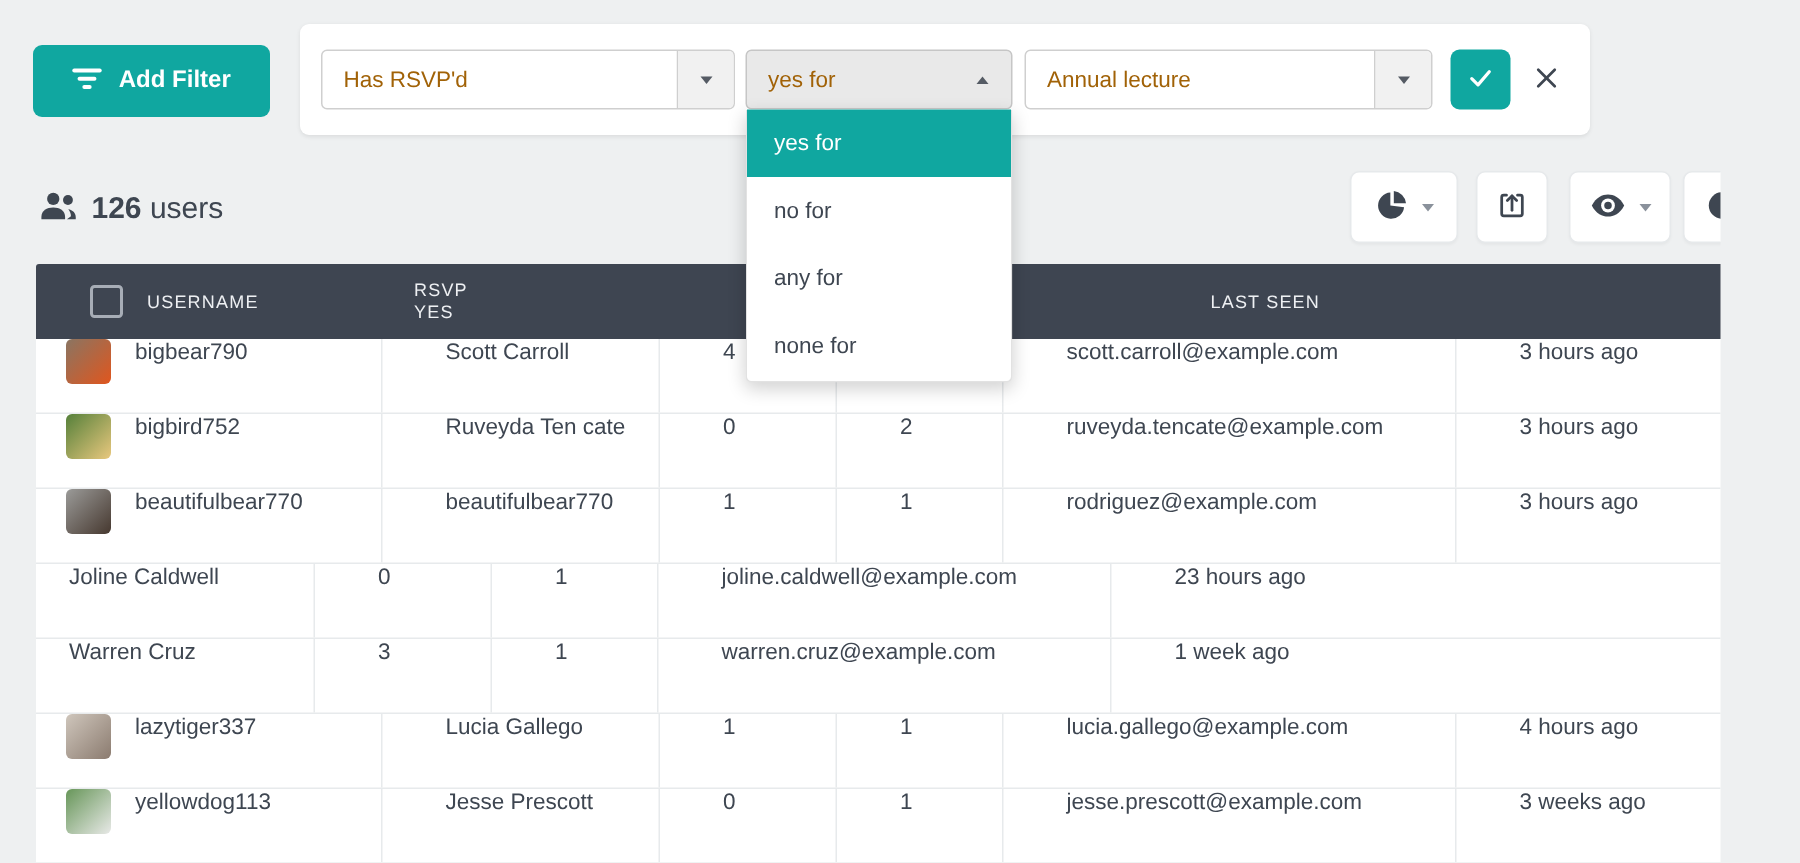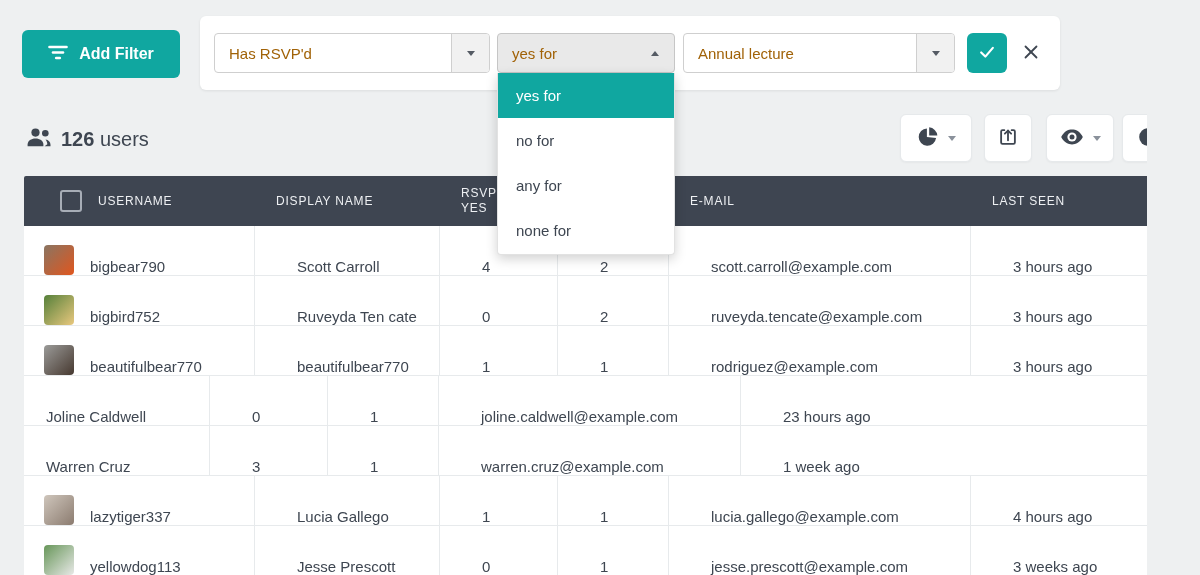--- a/index.html
+++ b/index.html
@@ -62,21 +62,21 @@
   
   .table{position:absolute;left:24px;top:176px;width:1150px;}
   .thead{display:flex;height:50px;background:var(--header-bg);border-radius:2px 2px 0 0;
     color:#eef0f3;font-size:12px;letter-spacing:.8px;}
   .th{display:flex;align-items:center;padding-left:22px;line-height:1.25;}
   .th.first{padding-left:36px;gap:16px;}
   .th.wrap{padding-right:48px;}
   .checkbox{width:22px;height:22px;border:2px solid #a7adb6;border-radius:3px;flex:none;cursor:pointer;}
   .trow{display:flex;height:50px;background:#fff;border-bottom:1px solid var(--border);
     font-size:15px;color:var(--text);cursor:pointer;}
-  .td{display:flex;align-items:flex-end;padding-left:22px;white-space:nowrap;overflow:hidden;}
+  .td{display:flex;align-items:flex-start;padding-left:22px;white-space:nowrap;overflow:hidden;}
   .td+.td{border-left:1px solid var(--border);padding-left:42px;}
   .td.first{padding-left:20px;gap:16px;}
   .avatar{width:30px;height:30px;border-radius:4px;flex:none;}
 </style>
 </head>
 <body>
 
 <div class="stage">
 
   <button class="add-filter-btn">
@@ -183,23 +183,20 @@
       </svg>
     </span>
   </button>
 
   <div class="table">
     <div class="thead" id="table-header">
         <div class="th first" style="width: 230px;">
           <span class="checkbox"></span>
           <span>USERNAME</span>
         </div>
-        <div class="th" style="width: 185px;">
-          <span>DISPLAY NAME</span>
-        </div>
         <div class="th wrap" style="width: 118px;">
           <span>RSVP YES</span>
         </div>
         <div class="th" style="width: 111px;">
           <span></span>
         </div>
         <div class="th" style="width: 302px;">
           <span>E-MAIL</span>
         </div>
         <div class="th" style="width: 204px;">

